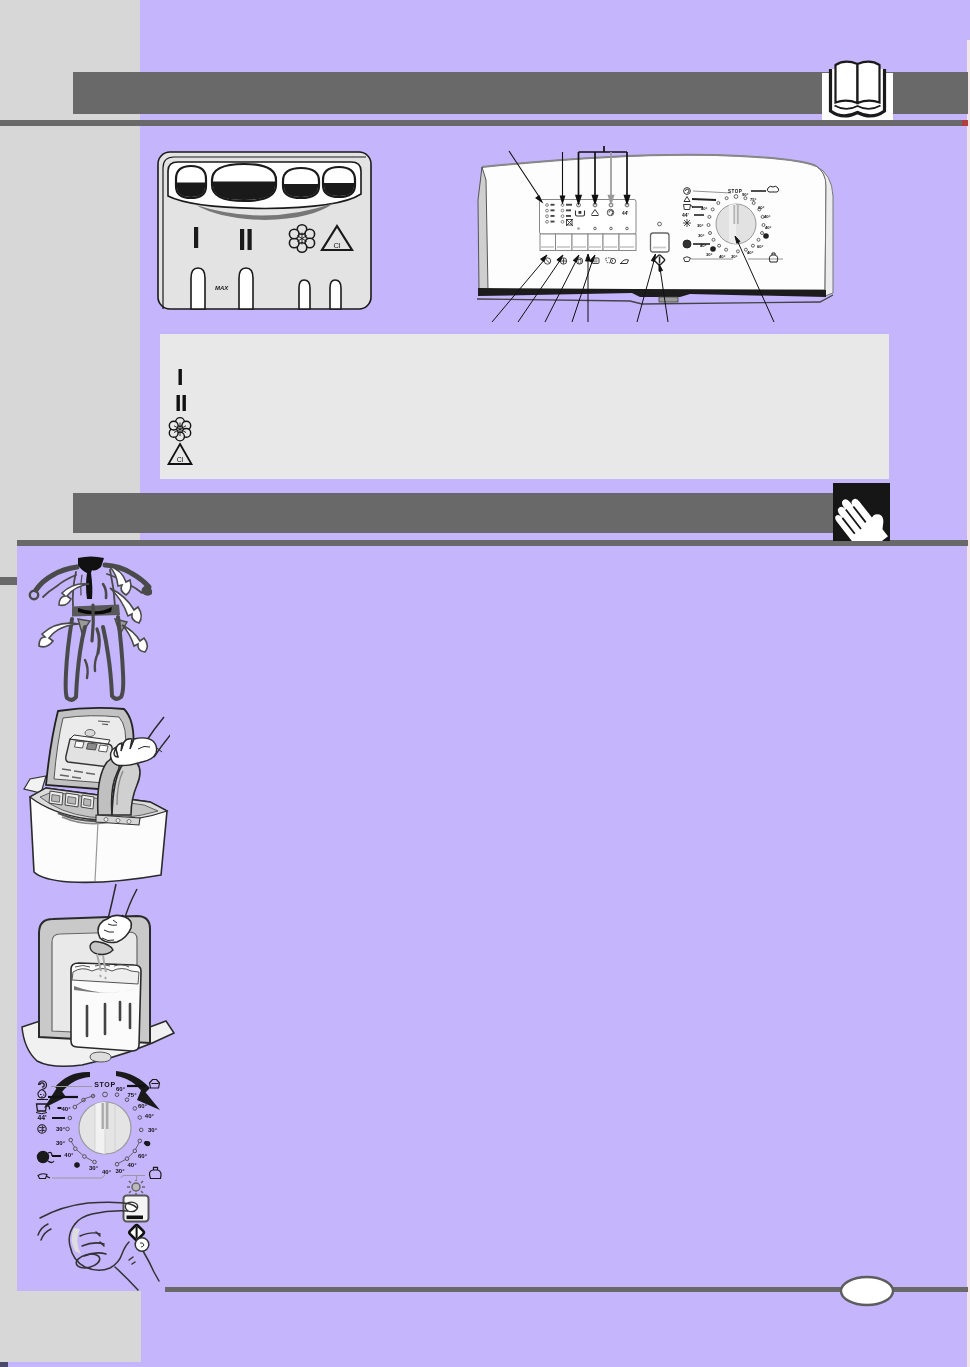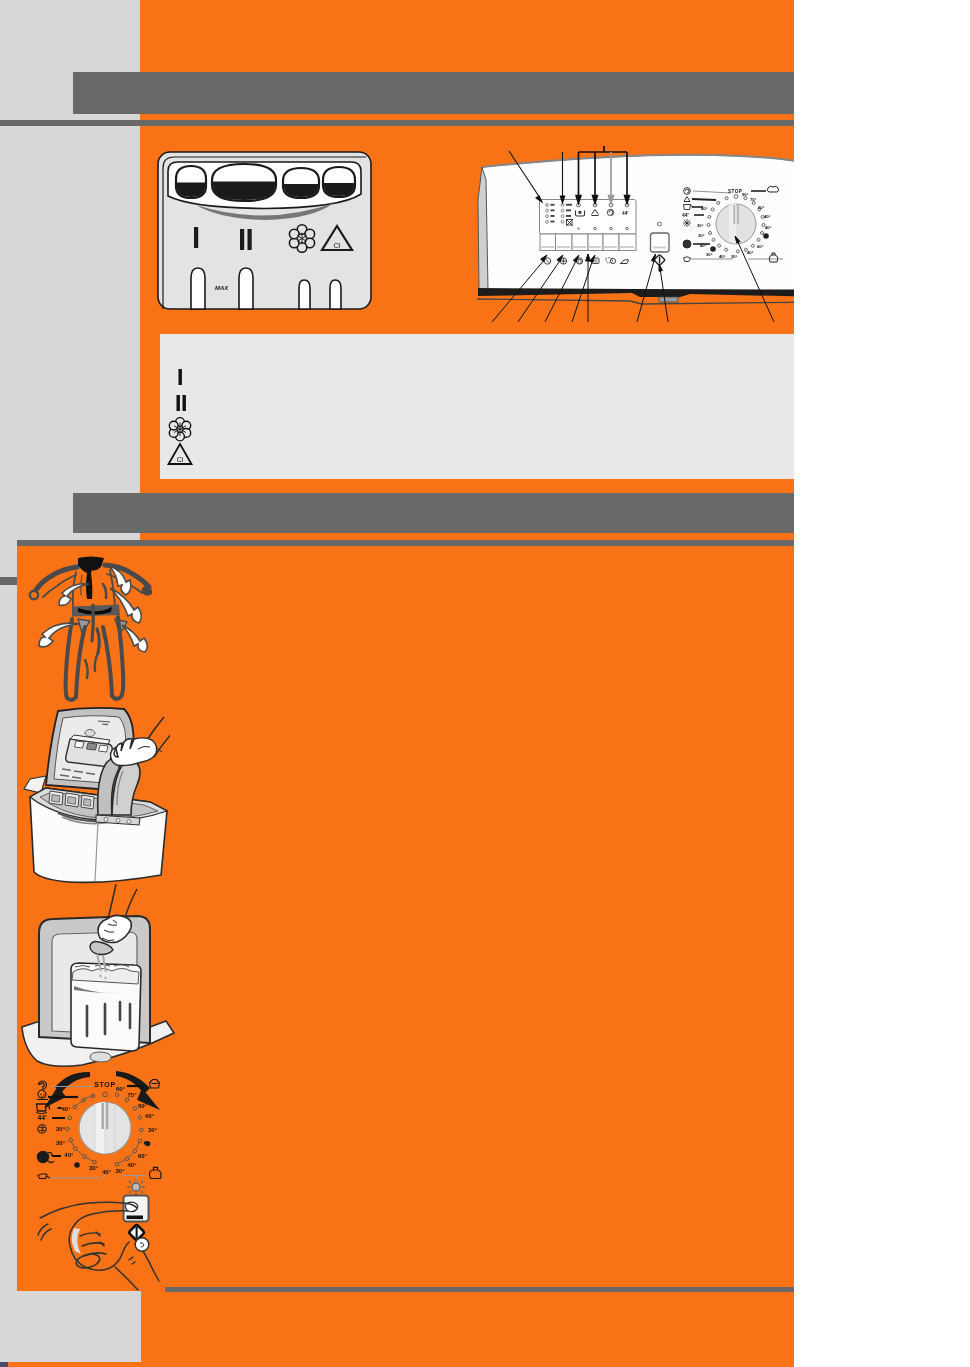--- a/index.html
+++ b/index.html
@@ -1,17 +1,17 @@
 <!DOCTYPE html>
 <html><head>
 <meta charset="utf-8">
 <style>
   html,body{margin:0;padding:0;}
   body{width:970px;height:1367px;background:#fff;font-family:"Liberation Sans",sans-serif;}
-  .page{position:relative;width:794px;height:1367px;overflow:hidden;background:#f97316;}
+  .page{position:relative;width:970px;height:1367px;overflow:hidden;background:#c4b5fd;}
   .abs{position:absolute;}
 </style>
 </head>
 <body>
 <div class="page">
 
   <div class="abs" style="left:0;top:0;width:140px;height:540px;background:#d7d7d7;"></div>
 
   <div class="abs" style="left:0;top:540px;width:17px;height:822px;background:#d7d7d7;"></div>
 

